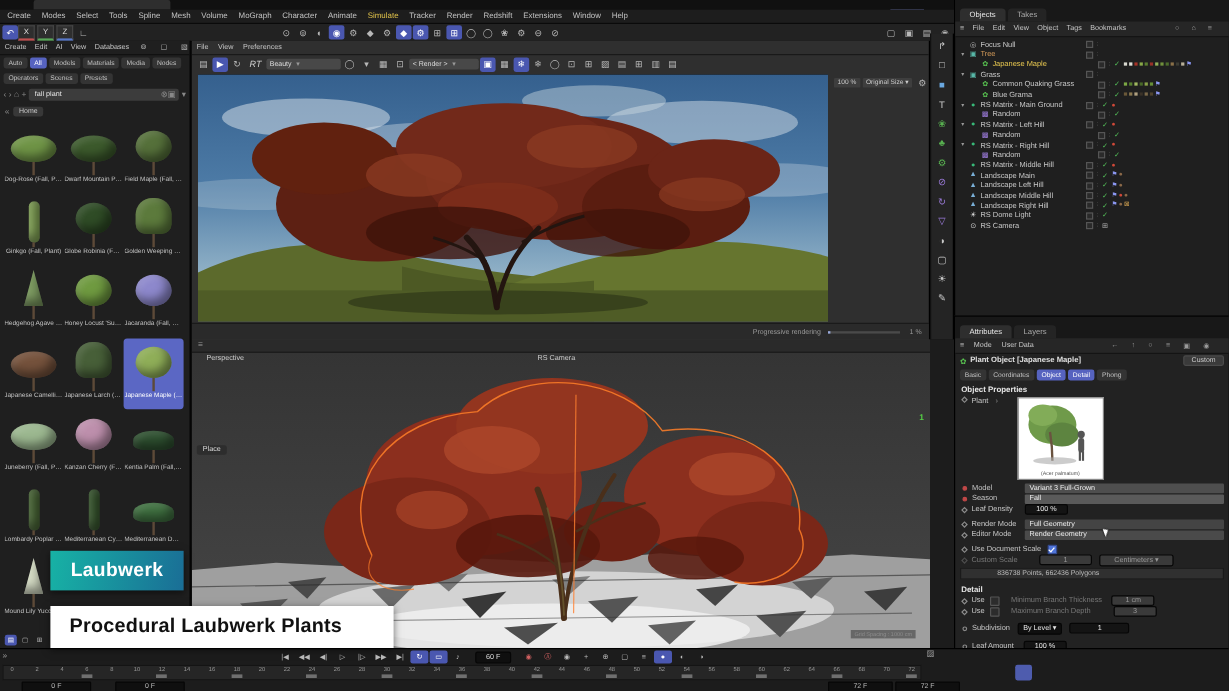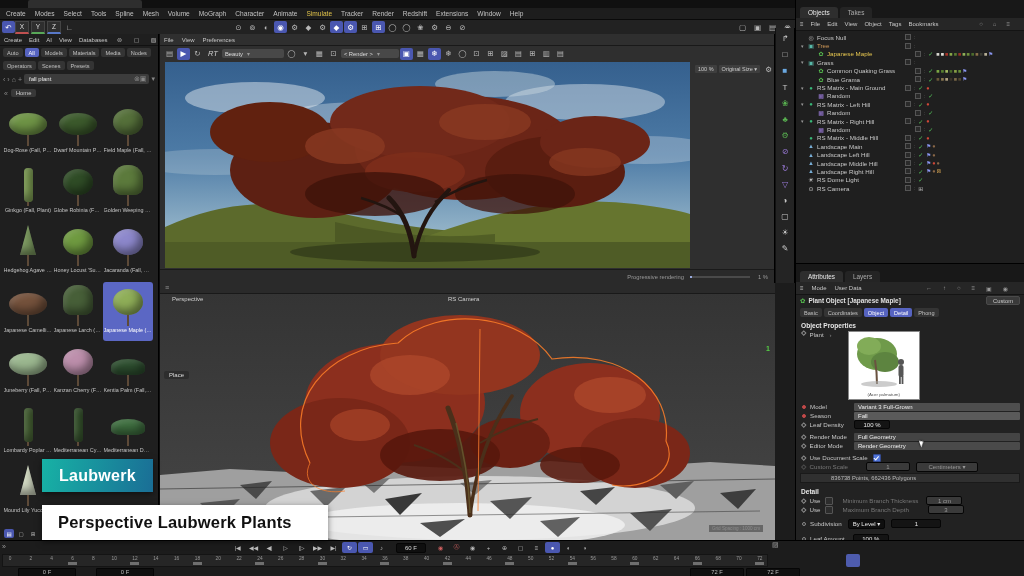--- a/index.html
+++ b/index.html
@@ -1254,13 +1254,13 @@
   <div class="ph" style="top:13px"></div>
   <div class="tl-fields">
     <span class="ff" style="left:18px;width:56px">0 F</span>
     <span class="ff" style="left:96px;width:56px">0 F</span>
     <span class="ff" style="left:690px;width:52px">72 F</span>
     <span class="ff" style="left:746px;width:52px">72 F</span>
   </div>
 </div>
 
 <div class="abs badge">Laubwerk</div>
-<div class="abs titlecard">Perspective Laubwerk Plants</div>
+<div class="abs titlecard">Procedural Laubwerk Plants</div>
 
 </body></html>

